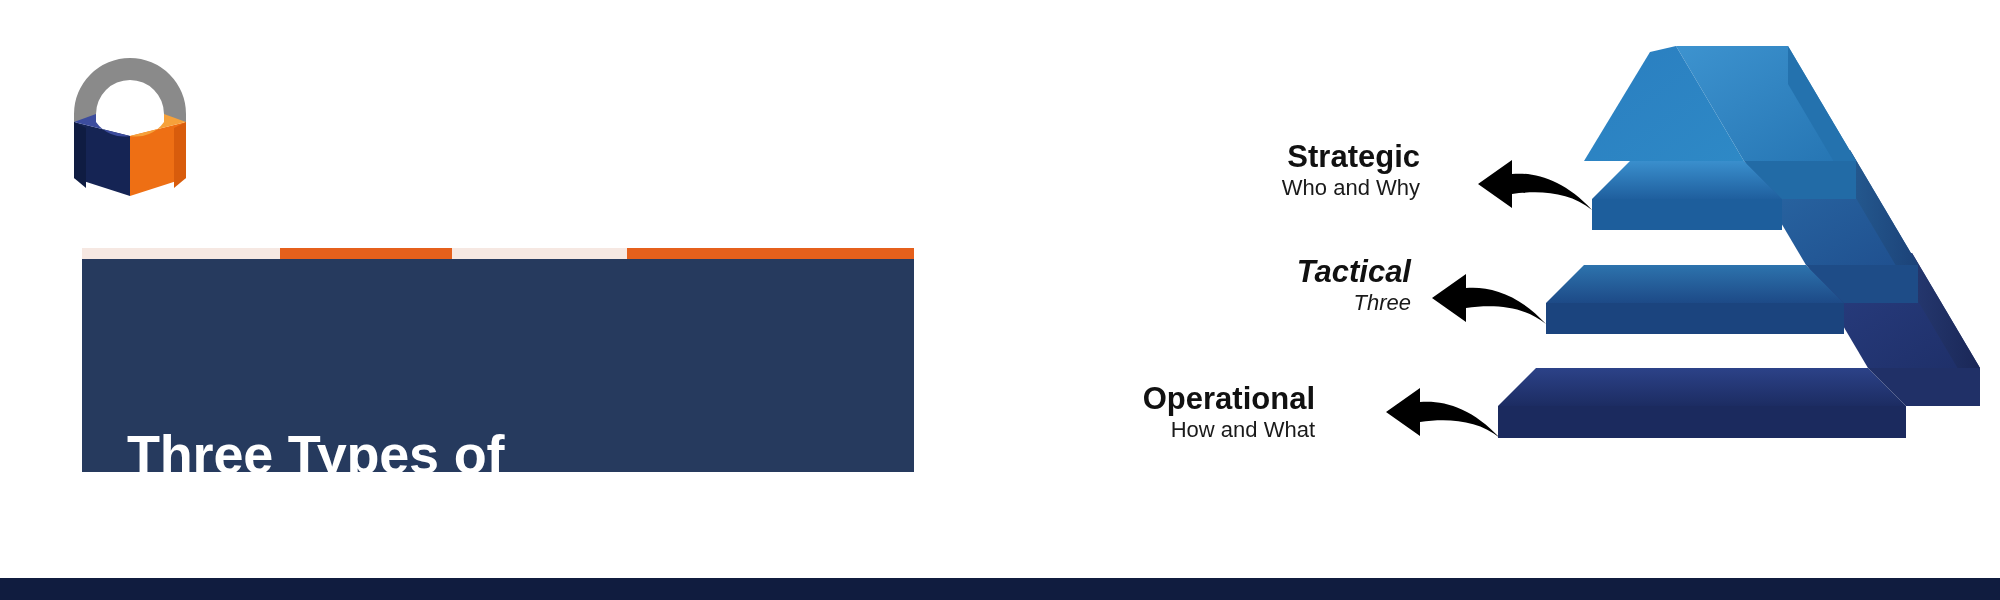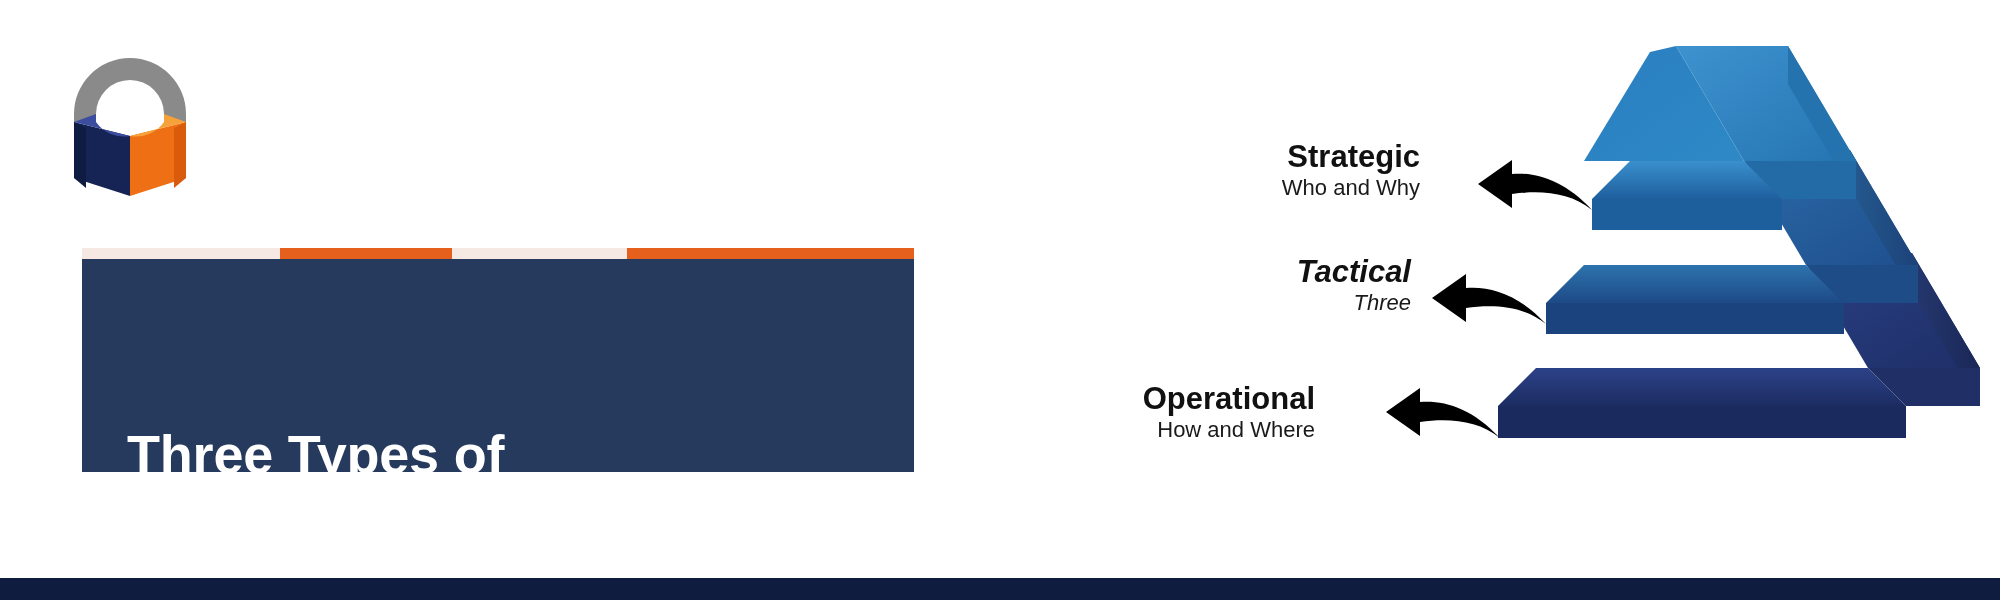--- a/index.html
+++ b/index.html
@@ -162,21 +162,21 @@
     <span class="label-sub">Who and Why</span>
   </div>
 
   <div class="label-block" id="label-tactical">
     <span class="label-title">Tactical</span>
     <span class="label-sub">Three</span>
   </div>
 
   <div class="label-block" id="label-operational">
     <span class="label-title">Operational</span>
-    <span class="label-sub">How and Where</span>
+    <span class="label-sub">How and What</span>
   </div>
 
   <div class="arrow" id="arrow-strategic">
     <svg width="115" height="62" viewBox="0 0 115 62" xmlns="http://www.w3.org/2000/svg">
       <path d="M0 26 L34 2 L34 16 C58 14 86 22 114 52 C92 34 62 32 34 36 L34 50 Z" fill="#000000"></path>
     </svg>
   </div>
 
   <div class="arrow" id="arrow-tactical">
     <svg width="115" height="62" viewBox="0 0 115 62" xmlns="http://www.w3.org/2000/svg">

